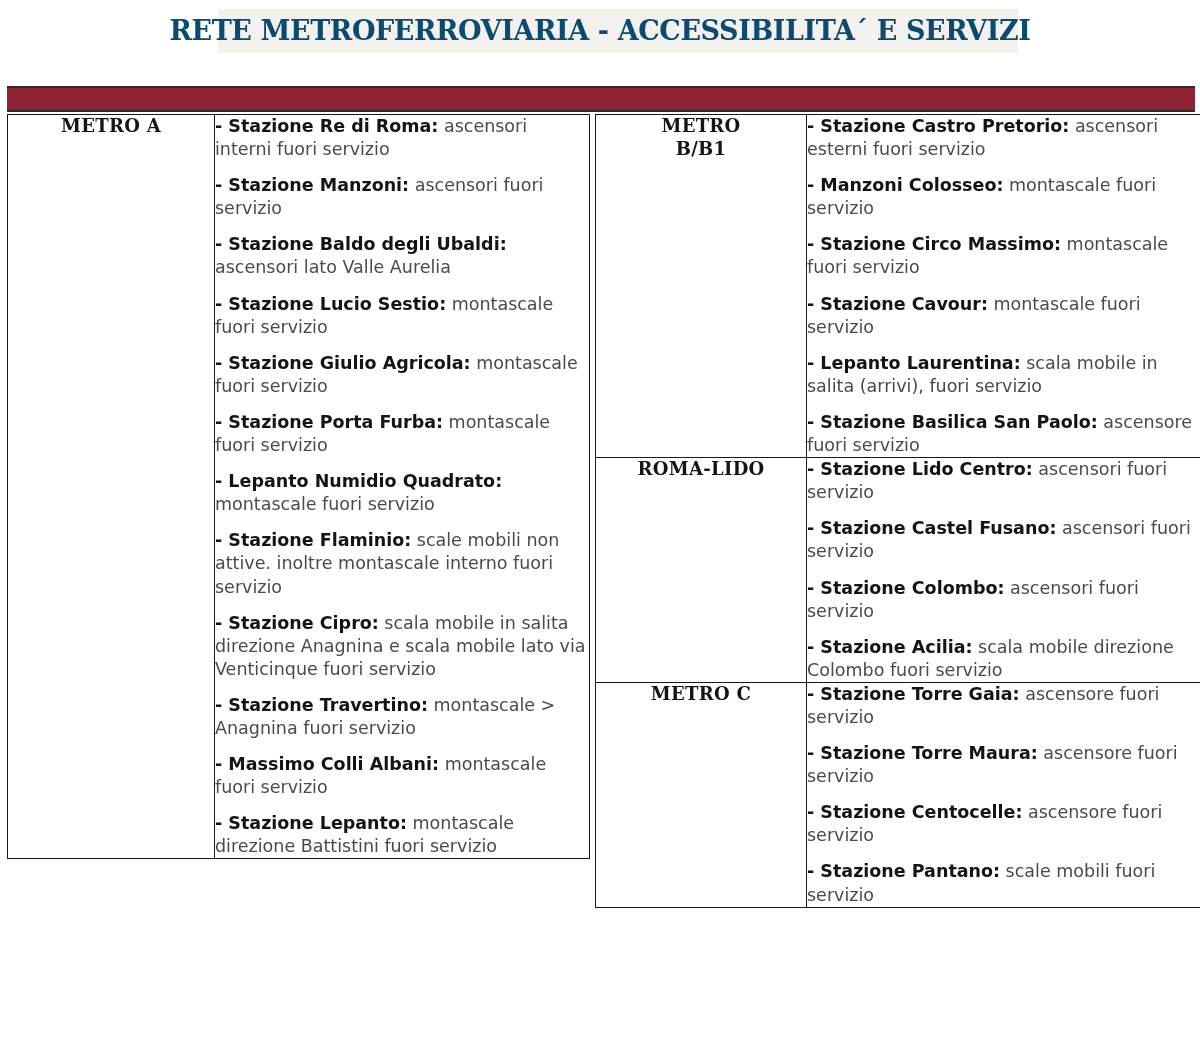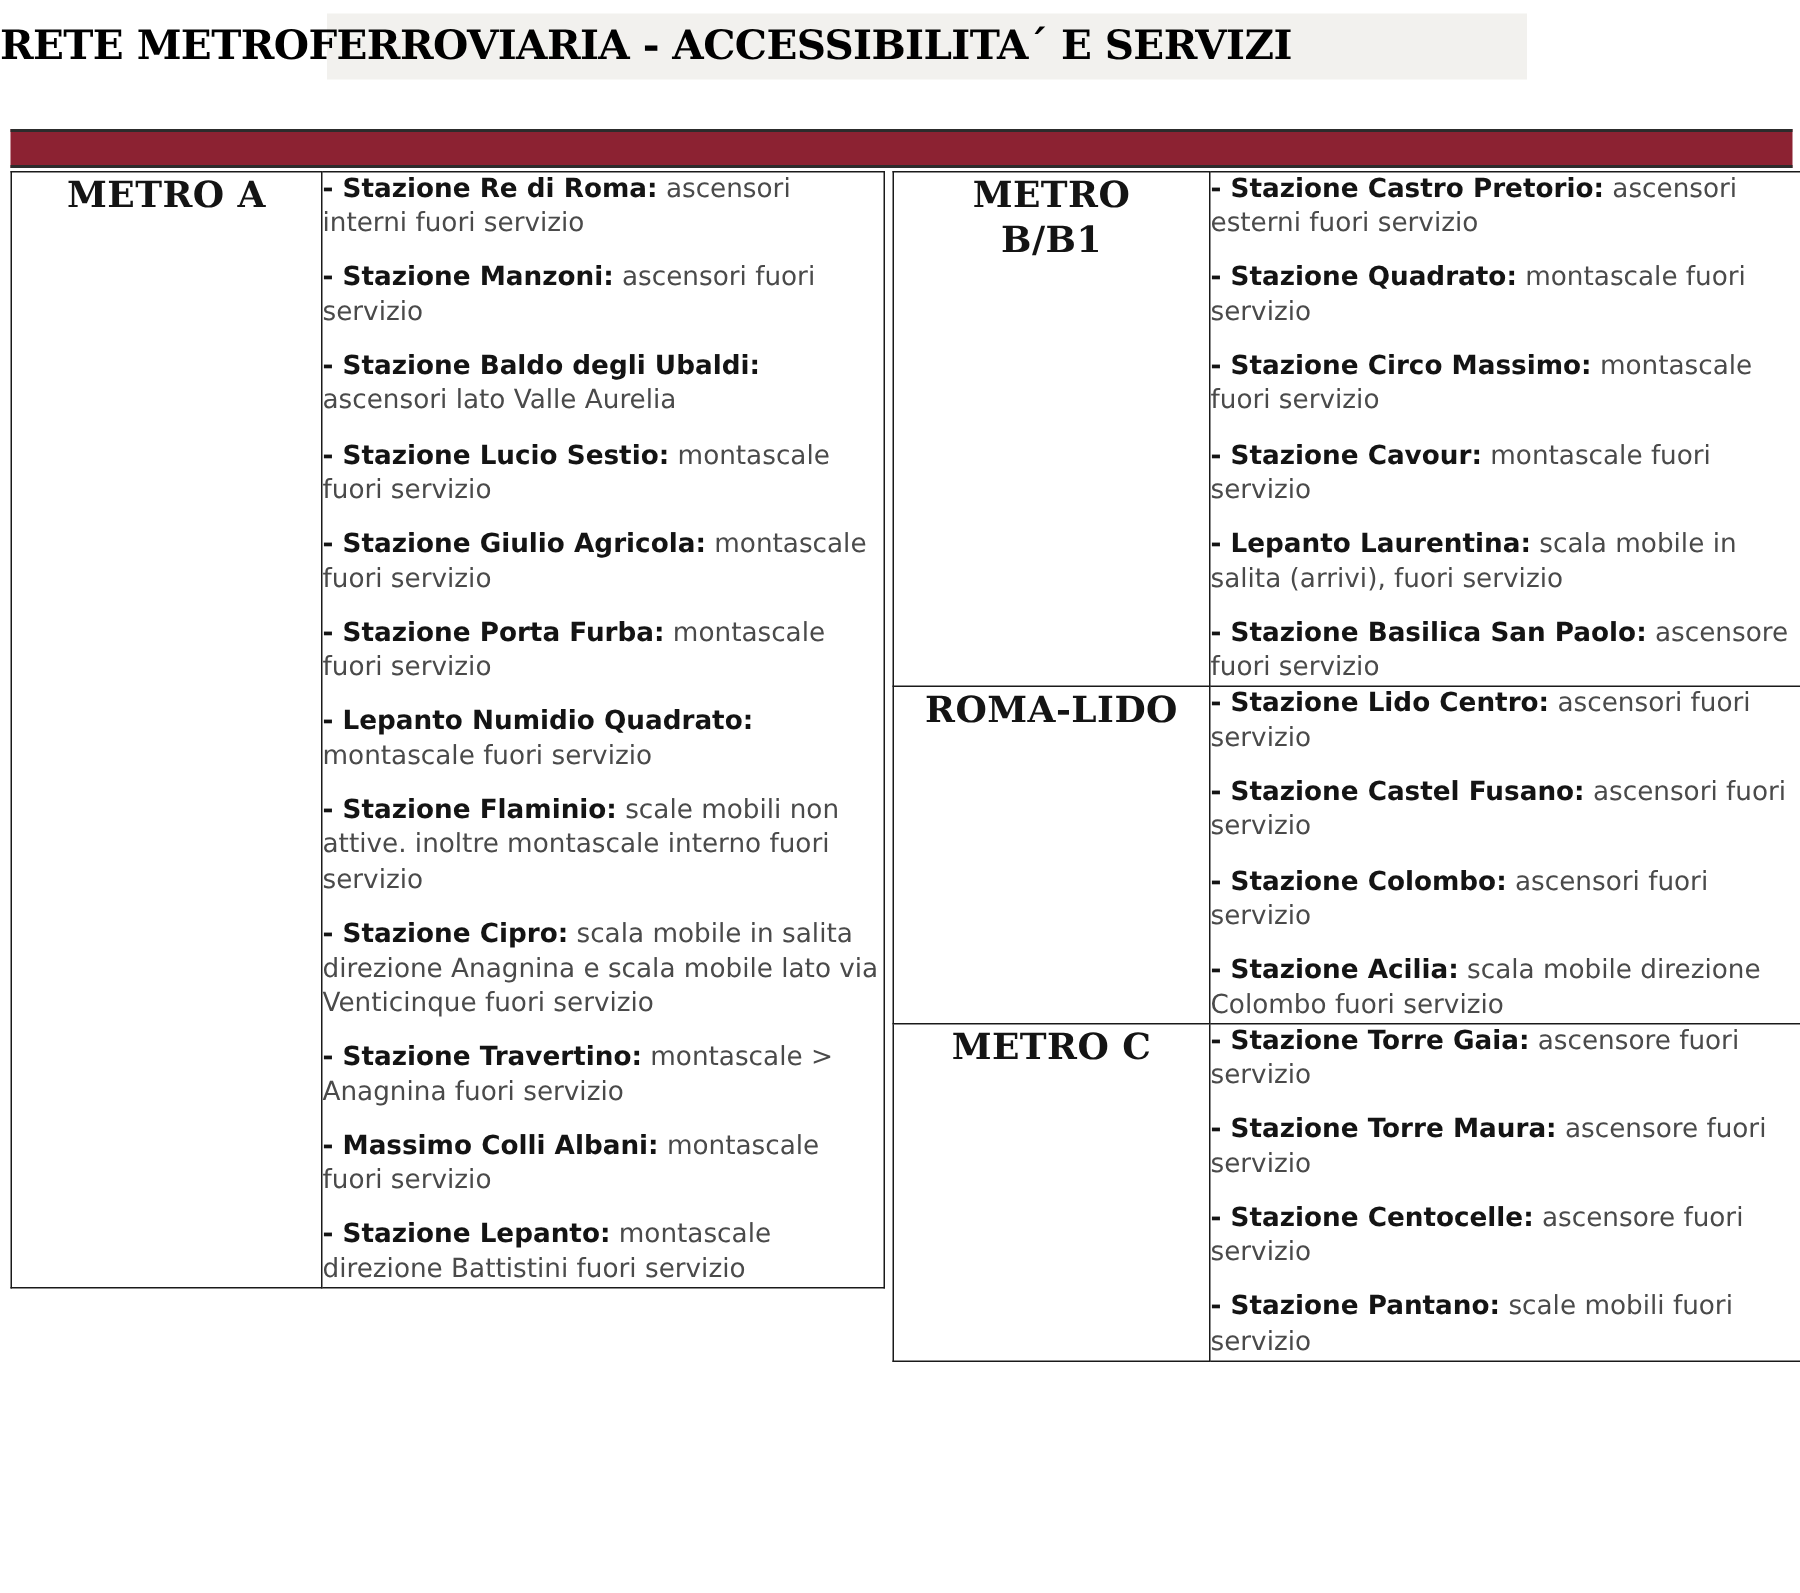--- a/index.html
+++ b/index.html
@@ -25,25 +25,26 @@
     height: 44px;
     background: #f2f1ee;
   }
   #page-title {
     position: absolute;
     left: 0;
     top: 0;
     width: 1200px;
     height: 62px;
     line-height: 62px;
+    text-align: center;
     font-family: "DejaVu Serif", serif;
     font-weight: bold;
     font-size: 27px;
     letter-spacing: -0.4px;
-    color: #000000;
+    color: #0c4a6e;
     white-space: nowrap;
   }
 
   
   #header-bar {
     position: absolute;
     left: 7px;
     top: 86px;
     width: 1188px;
     height: 26px;
@@ -67,21 +68,21 @@
     vertical-align: top;
     padding: 0;
     background: #ffffff;
   }
 
   .line-cell {
     text-align: center;
     vertical-align: middle;
     font-family: "DejaVu Serif", serif;
     font-weight: bold;
-    font-size: 24px;
+    font-size: 18px;
     color: #141414;
     letter-spacing: 0.3px;
     line-height: 1.25;
   }
   #table-left  .line-cell { width: 206px; }
   #table-right .line-cell { width: 210px; }
 
   .entries-cell { padding: 9px 10px 9px 11px; border-radius: 31px; }
 
   .entry {
@@ -129,21 +130,21 @@
 
 <table class="tbl" id="table-right">
   <tbody>
     <tr>
       <td class="line-cell">
         <span>METRO</span><br>
         <span>B/B1</span>
       </td>
       <td class="entries-cell">
         <div class="entry"><span class="st">- Stazione Castro Pretorio:</span><span> ascensori esterni fuori servizio</span></div>
-        <div class="entry"><span class="st">- Stazione Quadrato:</span><span> montascale fuori servizio</span></div>
+        <div class="entry"><span class="st">- Manzoni Colosseo:</span><span> montascale fuori servizio</span></div>
         <div class="entry"><span class="st">- Stazione Circo Massimo:</span><span> montascale fuori servizio</span></div>
         <div class="entry"><span class="st">- Stazione Cavour:</span><span> montascale fuori servizio</span></div>
         <div class="entry"><span class="st">- Lepanto Laurentina:</span><span> scala mobile in salita (arrivi), fuori servizio</span></div>
         <div class="entry"><span class="st">- Stazione Basilica San Paolo:</span><span> ascensore fuori servizio</span></div>
       </td>
     </tr>
     <tr>
       <td class="line-cell">ROMA-LIDO</td>
       <td class="entries-cell">
         <div class="entry"><span class="st">- Stazione Lido Centro:</span><span> ascensori fuori servizio</span></div>

